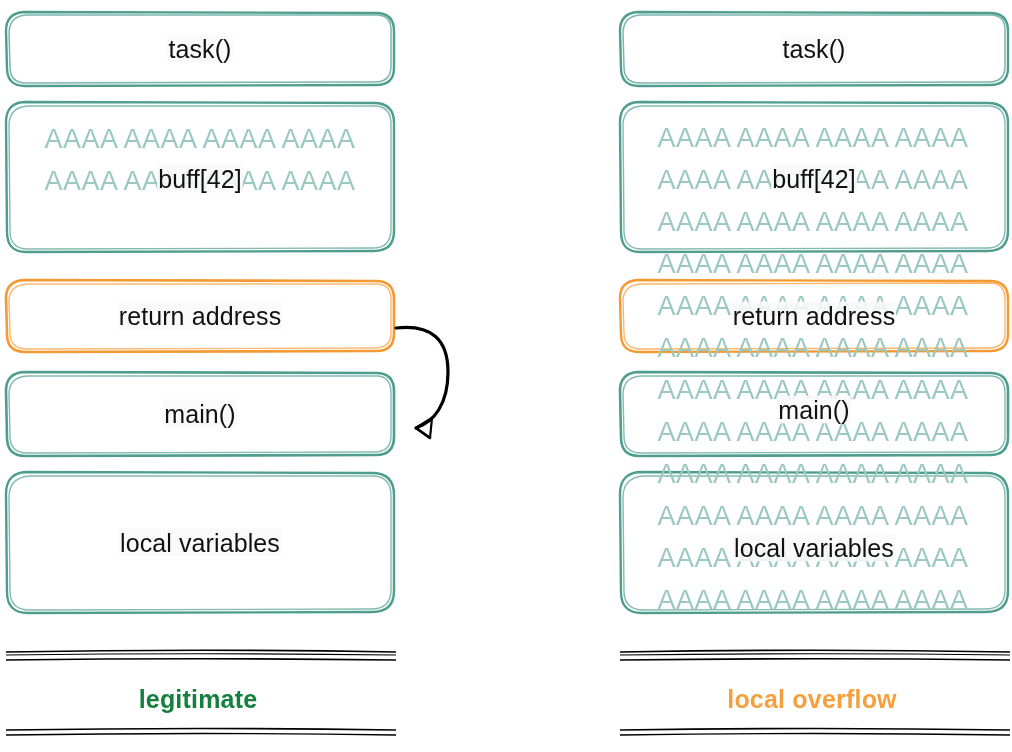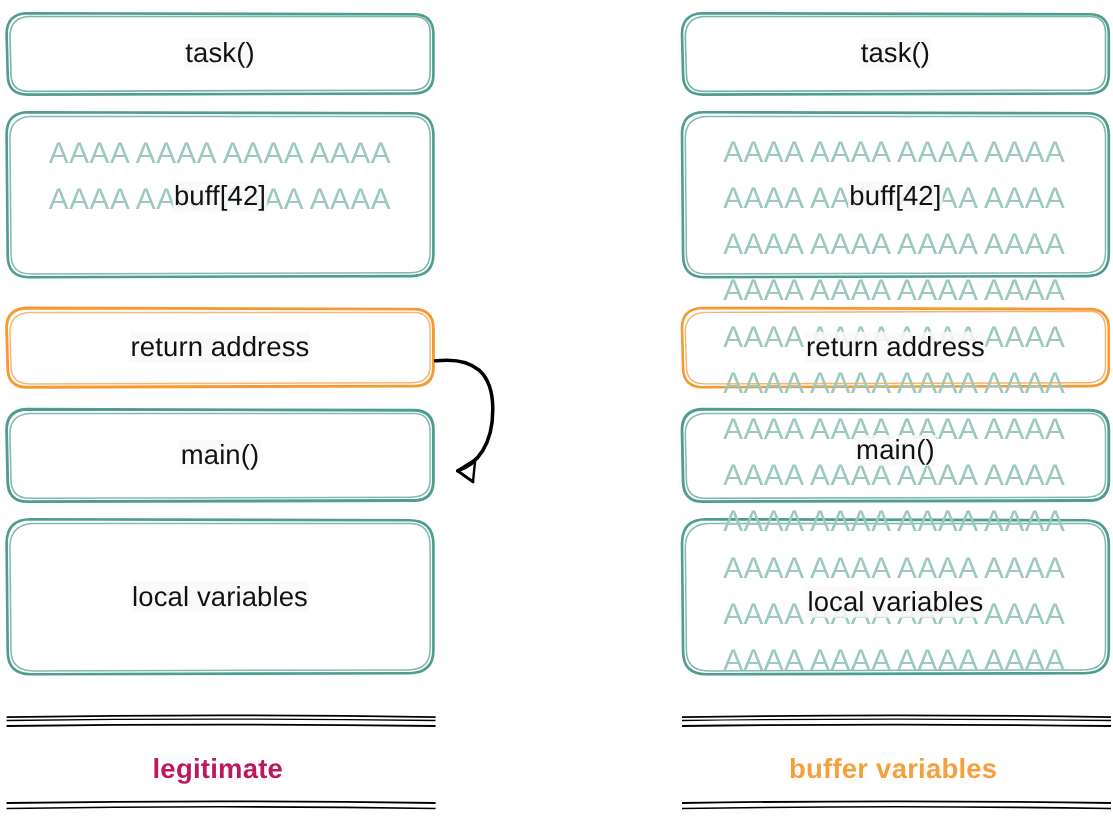--- a/index.html
+++ b/index.html
@@ -193,21 +193,21 @@
     </div>
 
     <div class="sep" style="left:6px; top:648px; width:390px;">
       <svg width="390" height="16" viewBox="0 0 390 16">
         <path d="M0,4 Q195,0.5 390,4" fill="none" stroke="#000000" stroke-width="1.6"></path>
         <path d="M0,7 Q195,4.5 390,7" fill="none" stroke="#000000" stroke-width="1.2"></path>
         <path d="M0,12 Q195,9.5 390,12" fill="none" stroke="#000000" stroke-width="1.6"></path>
       </svg>
     </div>
 
-    <div class="caption" style="left:0px; top:685px; width:396px; color:#be185d;">
+    <div class="caption" style="left:0px; top:685px; width:396px; color:#15803d;">
       <span>legitimate</span>
     </div>
 
     <div class="sep" style="left:6px; top:727px; width:390px;">
       <svg width="390" height="16" viewBox="0 0 390 16">
         <path d="M0,3 Q195,0 390,3" fill="none" stroke="#000000" stroke-width="1.6"></path>
         <path d="M0,8 Q195,5 390,8" fill="none" stroke="#000000" stroke-width="1.4"></path>
       </svg>
     </div>
 
@@ -312,21 +312,21 @@
 
     <div class="sep" style="left:6px; top:648px; width:390px;">
       <svg width="390" height="16" viewBox="0 0 390 16">
         <path d="M0,4 Q195,0.5 390,4" fill="none" stroke="#000000" stroke-width="1.6"></path>
         <path d="M0,7 Q195,4.5 390,7" fill="none" stroke="#000000" stroke-width="1.2"></path>
         <path d="M0,12 Q195,9.5 390,12" fill="none" stroke="#000000" stroke-width="1.6"></path>
       </svg>
     </div>
 
     <div class="caption" style="left:0px; top:685px; width:396px; color:#F5A03C;">
-      <span>buffer variables</span>
+      <span>local overflow</span>
     </div>
 
     <div class="sep" style="left:6px; top:727px; width:390px;">
       <svg width="390" height="16" viewBox="0 0 390 16">
         <path d="M0,3 Q195,0 390,3" fill="none" stroke="#000000" stroke-width="1.6"></path>
         <path d="M0,8 Q195,5 390,8" fill="none" stroke="#000000" stroke-width="1.4"></path>
       </svg>
     </div>
 
   </div>

